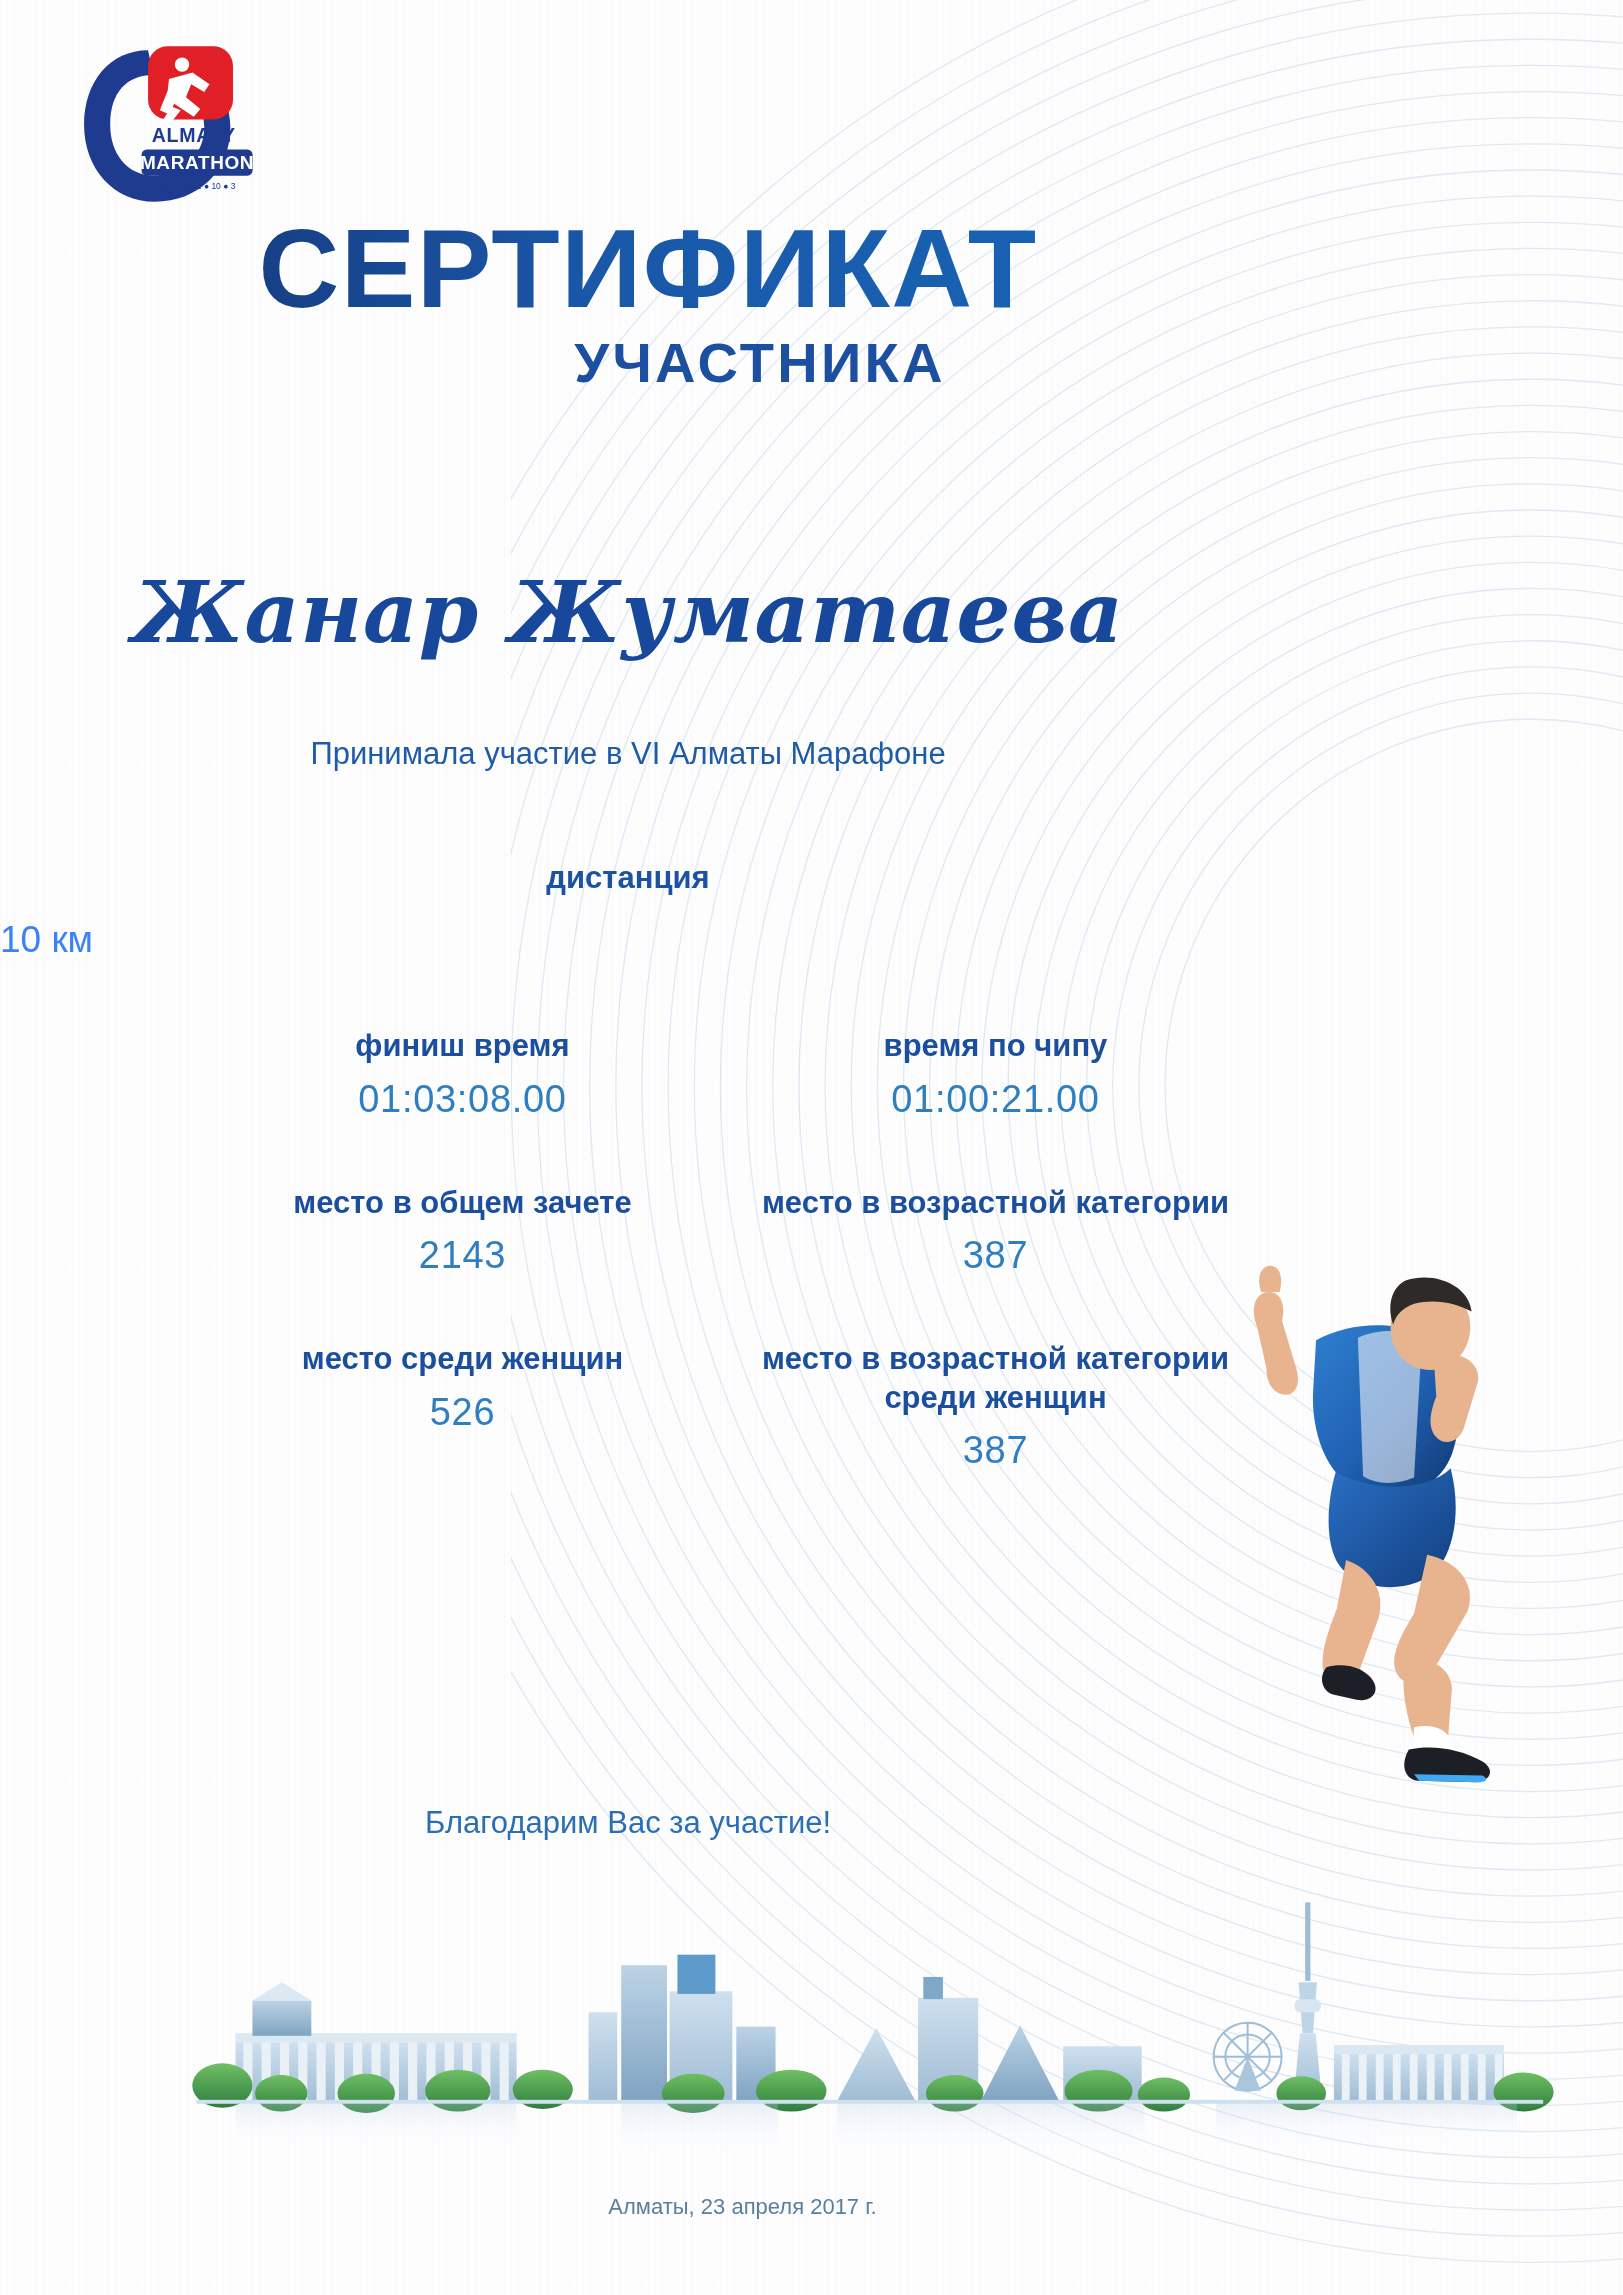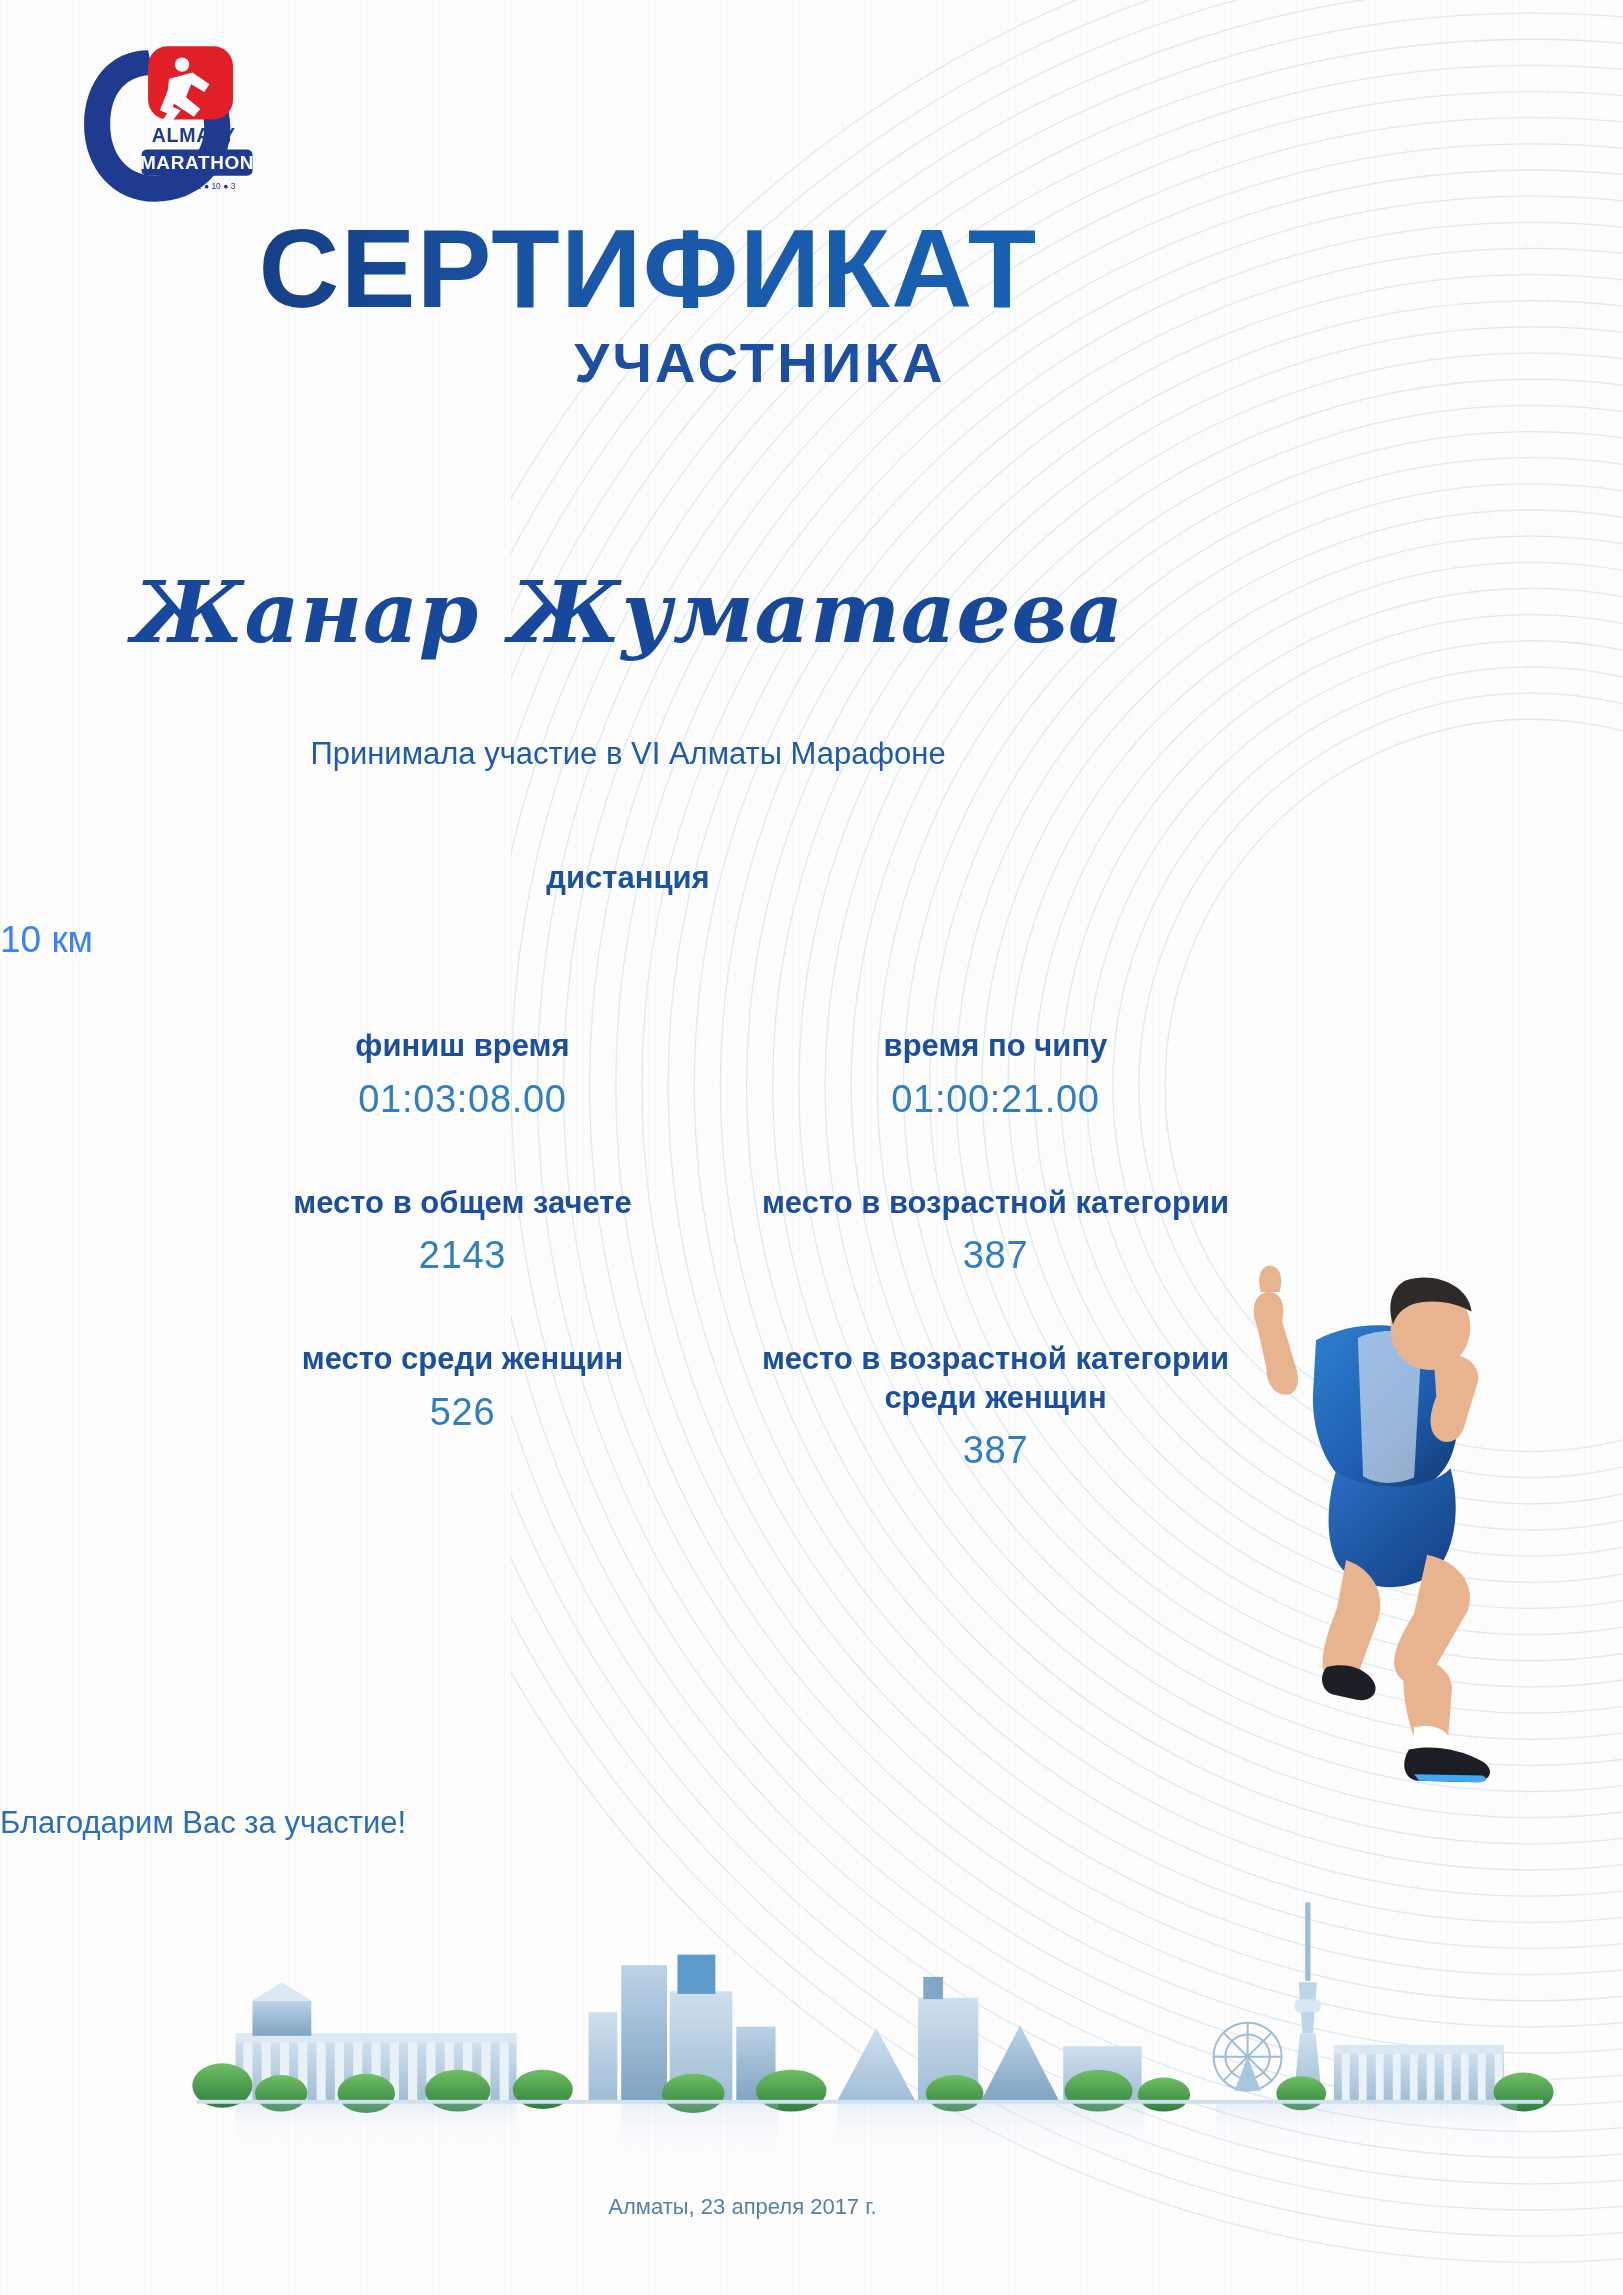--- a/index.html
+++ b/index.html
@@ -164,20 +164,21 @@
     font-size: 38px;
     color: #2f7ec0;
     letter-spacing: 0.7px;
   }
 
   .thanks {
     position: absolute;
     left: 0;
     top: 1805px;
     width: 1256px;
+    text-align: center;
     font-size: 31px;
     color: #2a6fb4;
   }
 
   .footer-date {
     position: absolute;
     left: 0;
     top: 2194px;
     width: 1485px;
     text-align: center;

